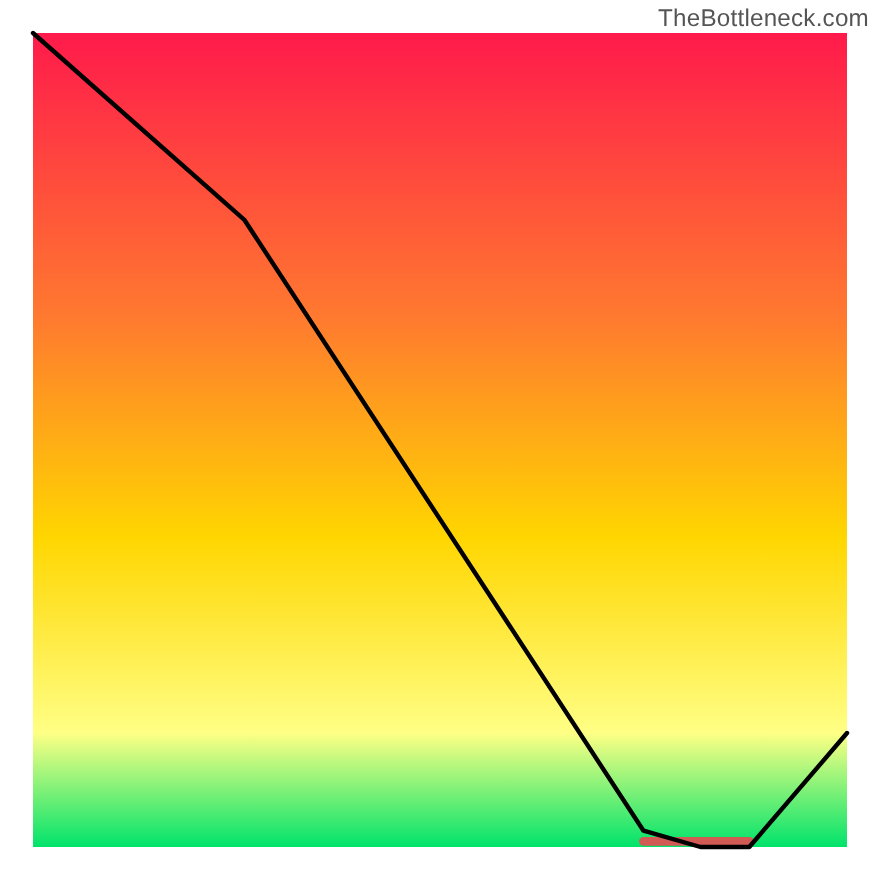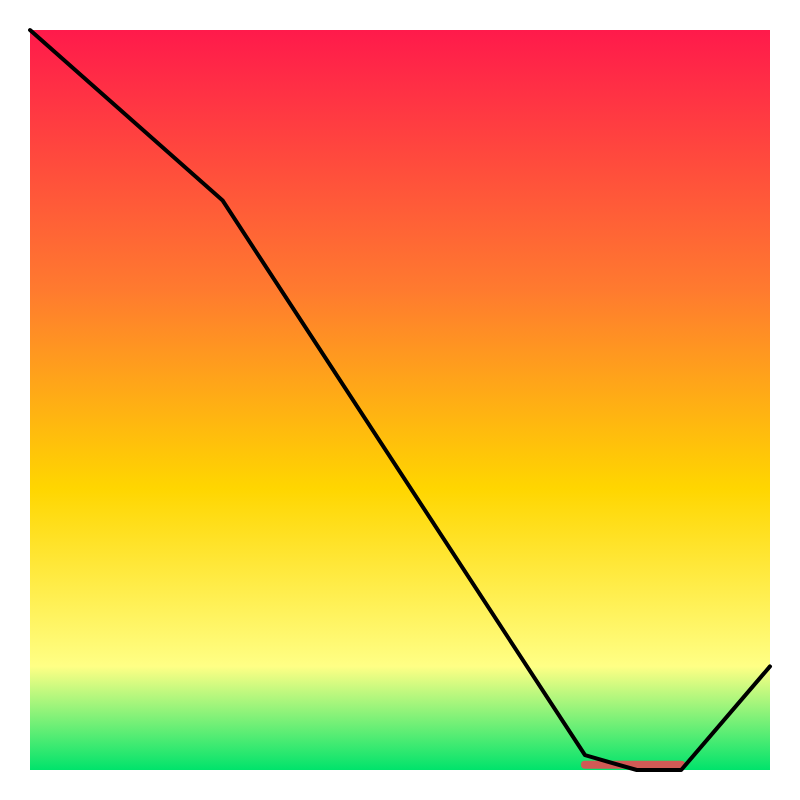--- a/index.html
+++ b/index.html
@@ -41,20 +41,21 @@
     stroke-width: 4;
     stroke-linejoin: round;
     stroke-linecap: round;
   }
 </style>
 </head>
 <body>
 
 <div class="stage">
 
+  <div class="attribution">TheBottleneck.com</div>
 
   <svg class="chart" width="800" height="800" viewBox="0 0 800 800">
     <defs>
       <linearGradient id="bg-grad" x1="0" y1="0" x2="0" y2="1">
         <stop id="g0" offset="0%" stop-color="#ff1a4b"></stop>
         <stop id="g1" offset="35%" stop-color="#ff7a2f"></stop>
         <stop id="g2" offset="62%" stop-color="#ffd600"></stop>
         <stop id="g3" offset="86%" stop-color="#ffff85"></stop>
         <stop id="g4" offset="100%" stop-color="#00e36b"></stop>
       </linearGradient>

